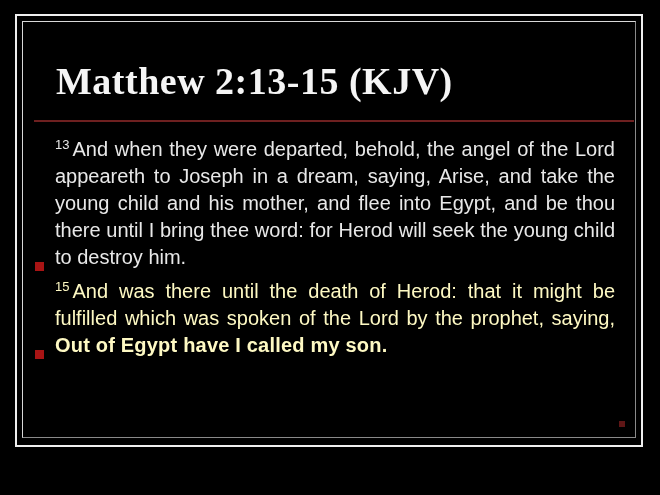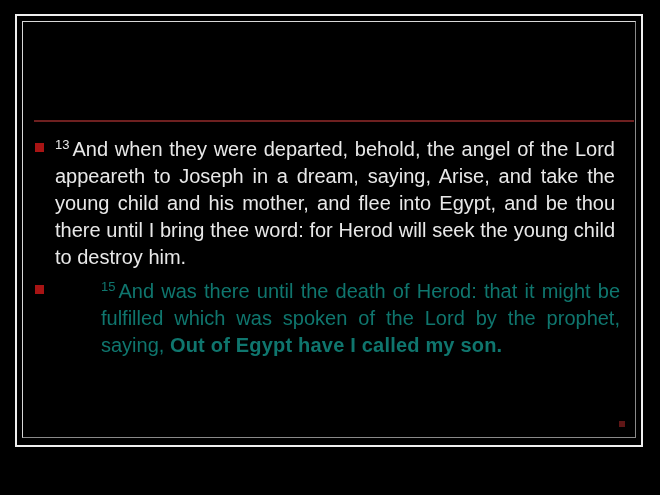--- a/index.html
+++ b/index.html
@@ -55,21 +55,21 @@
     background: #6e2020;
   }
   .verse-list {
     position: absolute;
     left: 35px;
     top: 136px;
     width: 585px;
   }
   .bullet {
     display: flex;
-    align-items: flex-start;
+    align-items: flex-end;
     margin-bottom: 7px;
   }
   .bullet-square {
     flex: 0 0 auto;
     width: 9px;
     height: 9px;
     margin: 7px 11px 0 0;
     background: #a81414;
   }
   .bullet-text {
@@ -100,28 +100,29 @@
   }
 </style>
 </head>
 <body style="background: rgb(0, 0, 0);">
 
 <div class="stage" style="background: rgb(0, 0, 0);">
   <div class="frame-outer" style="border-color: rgb(239, 239, 239);">
     <div class="frame-inner"></div>
   </div>
 
+  <div class="slide-title" style="color: rgb(245, 245, 245);">Matthew 2:13-15 (KJV)</div>
 
   <div class="title-rule" style="background: rgb(110, 32, 32);"></div>
 
   <div class="verse-list">
       <div class="bullet">
         <span class="bullet-square" style="background: rgb(168, 20, 20);"></span>
         <div class="bullet-text" style="color: rgb(232, 232, 232);"><span class="vnum">13</span><span class="seg">And when they were departed, behold, the angel of the Lord appeareth to Joseph in a dream, saying, Arise, and take the young child and his mother, and flee into Egypt, and be thou there until I bring thee word: for Herod will seek the young child to destroy him.</span></div>
       </div>
       <div class="bullet">
         <span class="bullet-square" style="background: rgb(168, 20, 20);"></span>
-        <div class="bullet-text" style="color: #0f766e; margin-left: 46px;"><span class="vnum">15</span><span class="seg">And was there until the death of Herod: that it might be fulfilled which was spoken of the Lord by the prophet, saying, </span><span class="seg bold">Out of Egypt have I called my son.</span></div>
+        <div class="bullet-text" style="color: #fef9c3;"><span class="vnum">15</span><span class="seg">And was there until the death of Herod: that it might be fulfilled which was spoken of the Lord by the prophet, saying, </span><span class="seg bold">Out of Egypt have I called my son.</span></div>
       </div>
     </div>
 
   <div class="corner-accent" style="background: rgb(95, 22, 22);"></div>
 </div>
 
 </body></html>

